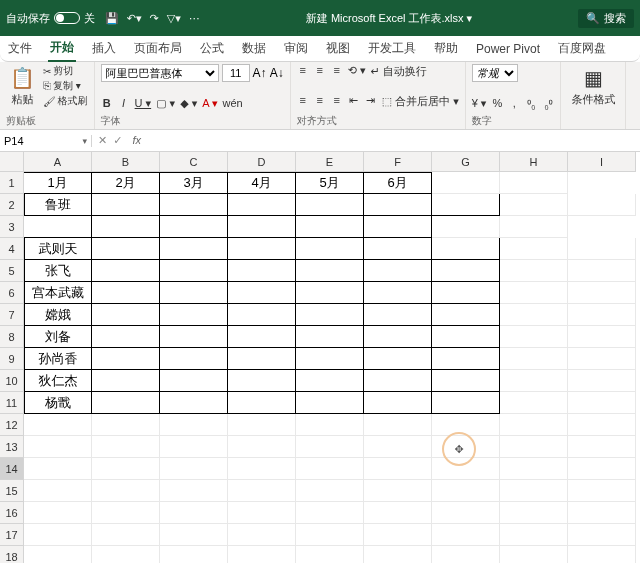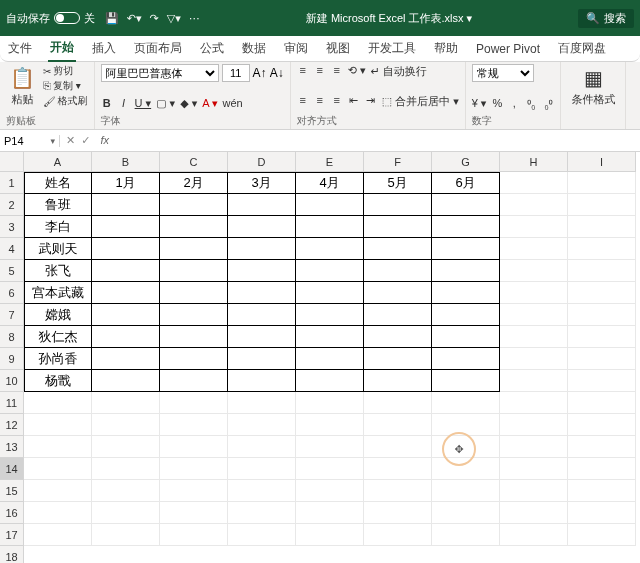--- a/index.html
+++ b/index.html
@@ -24,23 +24,23 @@
 .ribbon .mini-col { display: flex; flex-direction: column; gap: 1px; font-size: 10px; color: #333; }
 .ribbon .mini-col span { display: flex; align-items: center; gap: 2px; }
 .ribbon .fontbox { display: flex; flex-direction: column; gap: 15px; }
 .ribbon .fontrow { display: flex; gap: 3px; align-items: center; }
 .ribbon select, .ribbon input.fs { font-size: 11px; border: 1px solid #bdbdbd; height: 18px; background: #fff; }
 .ribbon select { width: 118px; }
 .ribbon input.fs { width: 28px; text-align: center; }
 .ribbon .btnrow { display: flex; gap: 5px; font-size: 11px; color: #333; }
 .ribbon .btnrow span { min-width: 12px; text-align: center; }
 .ribbon .align-group .btnrow span { font-size: 11px; }
-.ribbon .num-sel { width: 62px; }
+.ribbon .num-sel { width: 46px; font-style: italic; }
 .namebox-row { display: flex; align-items: center; height: 22px; border-bottom: 1px solid #d4d4d4; background: #fff; }
-.namebox { width: 60px; border-right: 1px solid #d4d4d4; padding: 0 4px; font-size: 11px; display:flex; align-items:center; justify-content:space-between;}
+.namebox { width: 92px; border-right: 1px solid #d4d4d4; padding: 0 4px; font-size: 11px; display:flex; align-items:center; justify-content:space-between;}
 .namebox .dd { color:#666; font-size:9px;}
 .fx-icons { display: flex; gap: 6px; padding: 0 6px; color: #888; font-size: 11px; }
 .fx-label { font-style: italic; color: #666; padding: 0 4px; }
 .formula-input { flex: 1; border: none; outline: none; font-size: 11px; padding: 0 4px; }
 .sheet { display: flex; height: calc(563px - 24px - 26px - 68px - 22px); overflow: hidden; position: relative;}
 .corner { width: 24px; height: 20px; background: #f3f2f1; border-right: 1px solid #d4d4d4; border-bottom: 1px solid #d4d4d4; flex: none;}
 .colheads { display: flex; height: 20px; flex: none;}
 .colheads .ch { width: 68px; background: #f3f2f1; border-right: 1px solid #d4d4d4; border-bottom: 1px solid #d4d4d4; text-align: center; font-size: 11px; color: #333; line-height: 20px; }
 .rowheads { display: flex; flex-direction: column; width: 24px; flex: none;}
 .rowheads .rh { height: 22px; background: #f3f2f1; border-right: 1px solid #d4d4d4; border-bottom: 1px solid #d4d4d4; text-align: center; font-size: 11px; color: #333; line-height: 22px; }
@@ -224,21 +224,20 @@
           <div class="rh">12</div>
           <div class="rh">13</div>
           <div class="rh sel">14</div>
           <div class="rh">15</div>
           <div class="rh">16</div>
           <div class="rh">17</div>
           <div class="rh">18</div>
         </div>
       <div class="grid" id="grid">
           <div class="gridrow">
-            <div class="cell b-t b-l b-r b-b">姓名</div>
             <div class="cell b-t b-r b-b">1月</div>
             <div class="cell b-t b-r b-b">2月</div>
             <div class="cell b-t b-r b-b">3月</div>
             <div class="cell b-t b-r b-b">4月</div>
             <div class="cell b-t b-r b-b">5月</div>
             <div class="cell b-t b-r b-b">6月</div>
             <div class="cell"></div>
             <div class="cell"></div>
           </div>
           <div class="gridrow">
@@ -246,21 +245,20 @@
             <div class="cell b-r b-b"></div>
             <div class="cell b-r b-b"></div>
             <div class="cell b-r b-b"></div>
             <div class="cell b-r b-b"></div>
             <div class="cell b-r b-b"></div>
             <div class="cell b-r b-b"></div>
             <div class="cell"></div>
             <div class="cell"></div>
           </div>
           <div class="gridrow">
-            <div class="cell b-l b-r b-b">李白</div>
             <div class="cell b-r b-b"></div>
             <div class="cell b-r b-b"></div>
             <div class="cell b-r b-b"></div>
             <div class="cell b-r b-b"></div>
             <div class="cell b-r b-b"></div>
             <div class="cell b-r b-b"></div>
             <div class="cell"></div>
             <div class="cell"></div>
           </div>
           <div class="gridrow">
@@ -301,32 +299,43 @@
             <div class="cell b-r b-b"></div>
             <div class="cell b-r b-b"></div>
             <div class="cell b-r b-b"></div>
             <div class="cell b-r b-b"></div>
             <div class="cell b-r b-b"></div>
             <div class="cell b-r b-b"></div>
             <div class="cell"></div>
             <div class="cell"></div>
           </div>
           <div class="gridrow">
+            <div class="cell b-l b-r b-b">刘备</div>
+            <div class="cell b-r b-b"></div>
+            <div class="cell b-r b-b"></div>
+            <div class="cell b-r b-b"></div>
+            <div class="cell b-r b-b"></div>
+            <div class="cell b-r b-b"></div>
+            <div class="cell b-r b-b"></div>
+            <div class="cell"></div>
+            <div class="cell"></div>
+          </div>
+          <div class="gridrow">
+            <div class="cell b-l b-r b-b">孙尚香</div>
+            <div class="cell b-r b-b"></div>
+            <div class="cell b-r b-b"></div>
+            <div class="cell b-r b-b"></div>
+            <div class="cell b-r b-b"></div>
+            <div class="cell b-r b-b"></div>
+            <div class="cell b-r b-b"></div>
+            <div class="cell"></div>
+            <div class="cell"></div>
+          </div>
+          <div class="gridrow">
             <div class="cell b-l b-r b-b">狄仁杰</div>
-            <div class="cell b-r b-b"></div>
-            <div class="cell b-r b-b"></div>
-            <div class="cell b-r b-b"></div>
-            <div class="cell b-r b-b"></div>
-            <div class="cell b-r b-b"></div>
-            <div class="cell b-r b-b"></div>
-            <div class="cell"></div>
-            <div class="cell"></div>
-          </div>
-          <div class="gridrow">
-            <div class="cell b-l b-r b-b">孙尚香</div>
             <div class="cell b-r b-b"></div>
             <div class="cell b-r b-b"></div>
             <div class="cell b-r b-b"></div>
             <div class="cell b-r b-b"></div>
             <div class="cell b-r b-b"></div>
             <div class="cell b-r b-b"></div>
             <div class="cell"></div>
             <div class="cell"></div>
           </div>
           <div class="gridrow">

